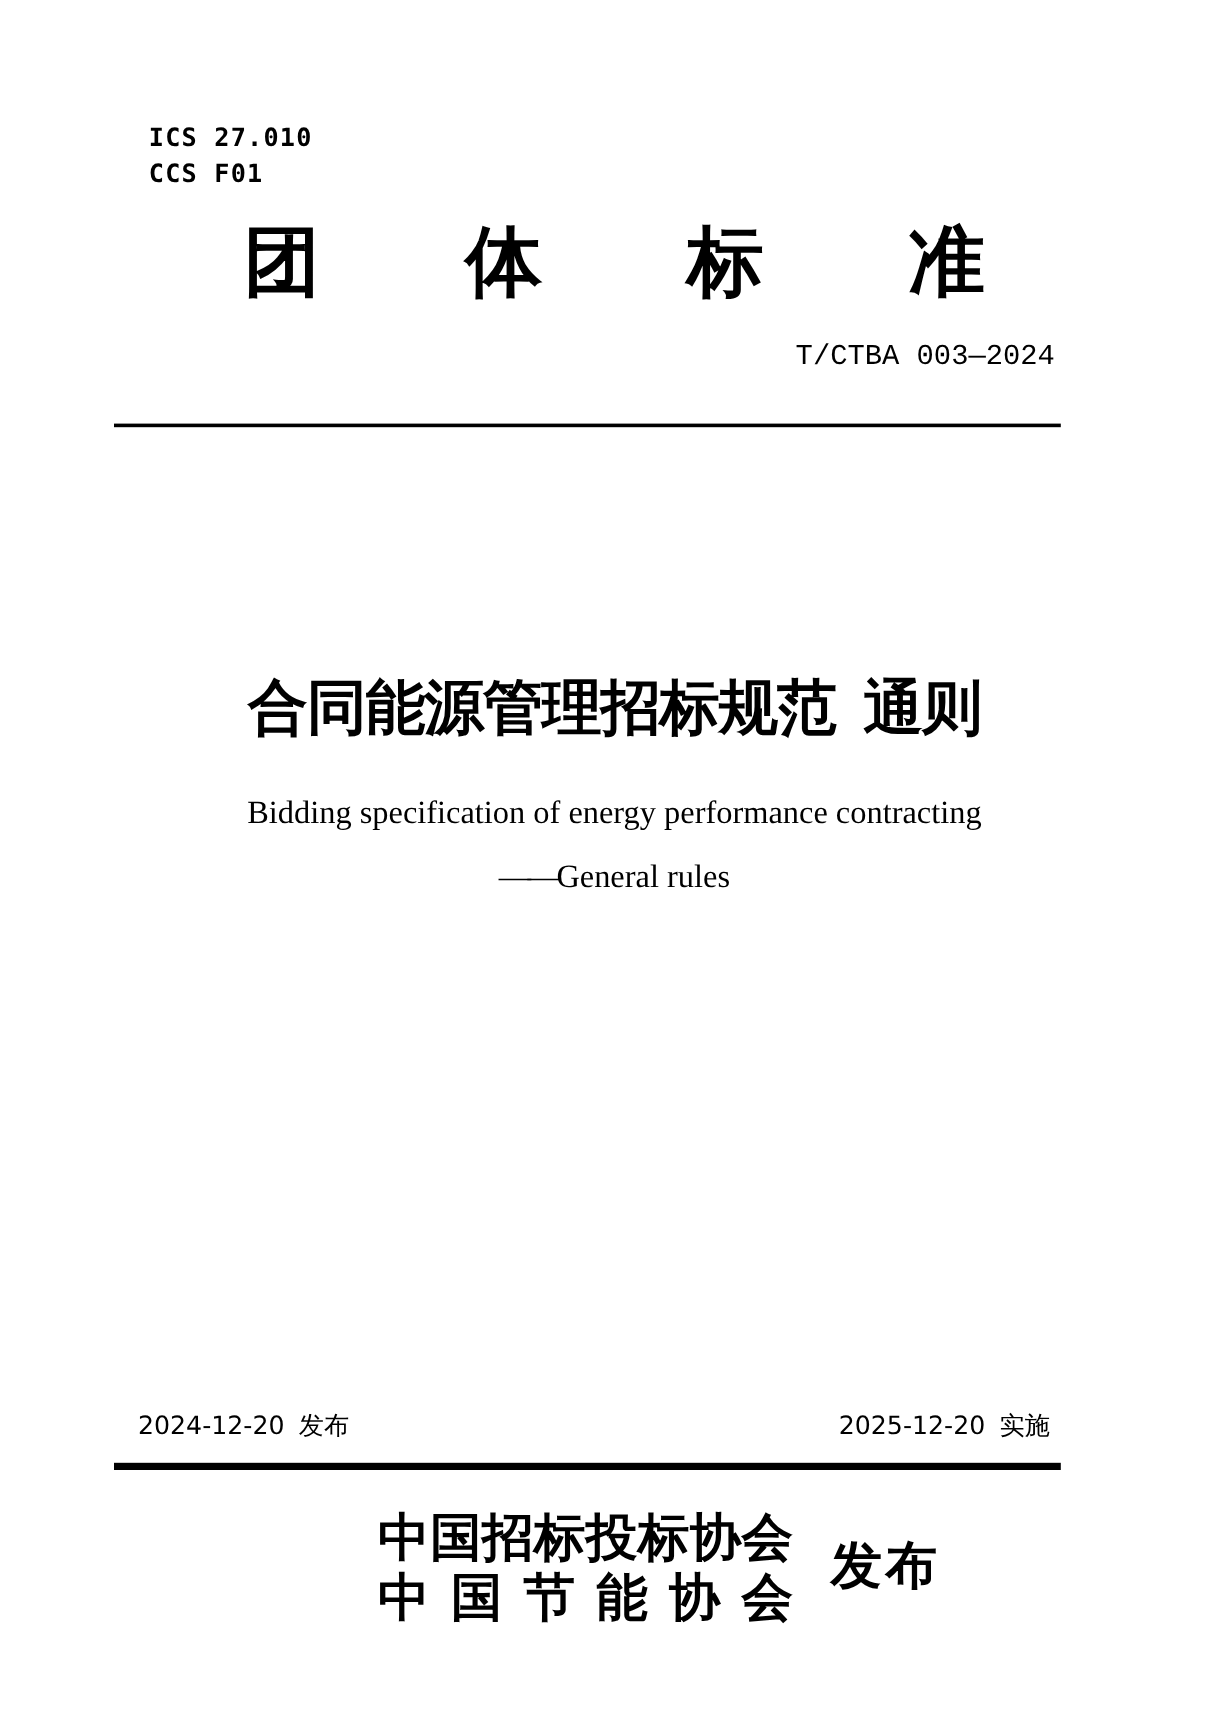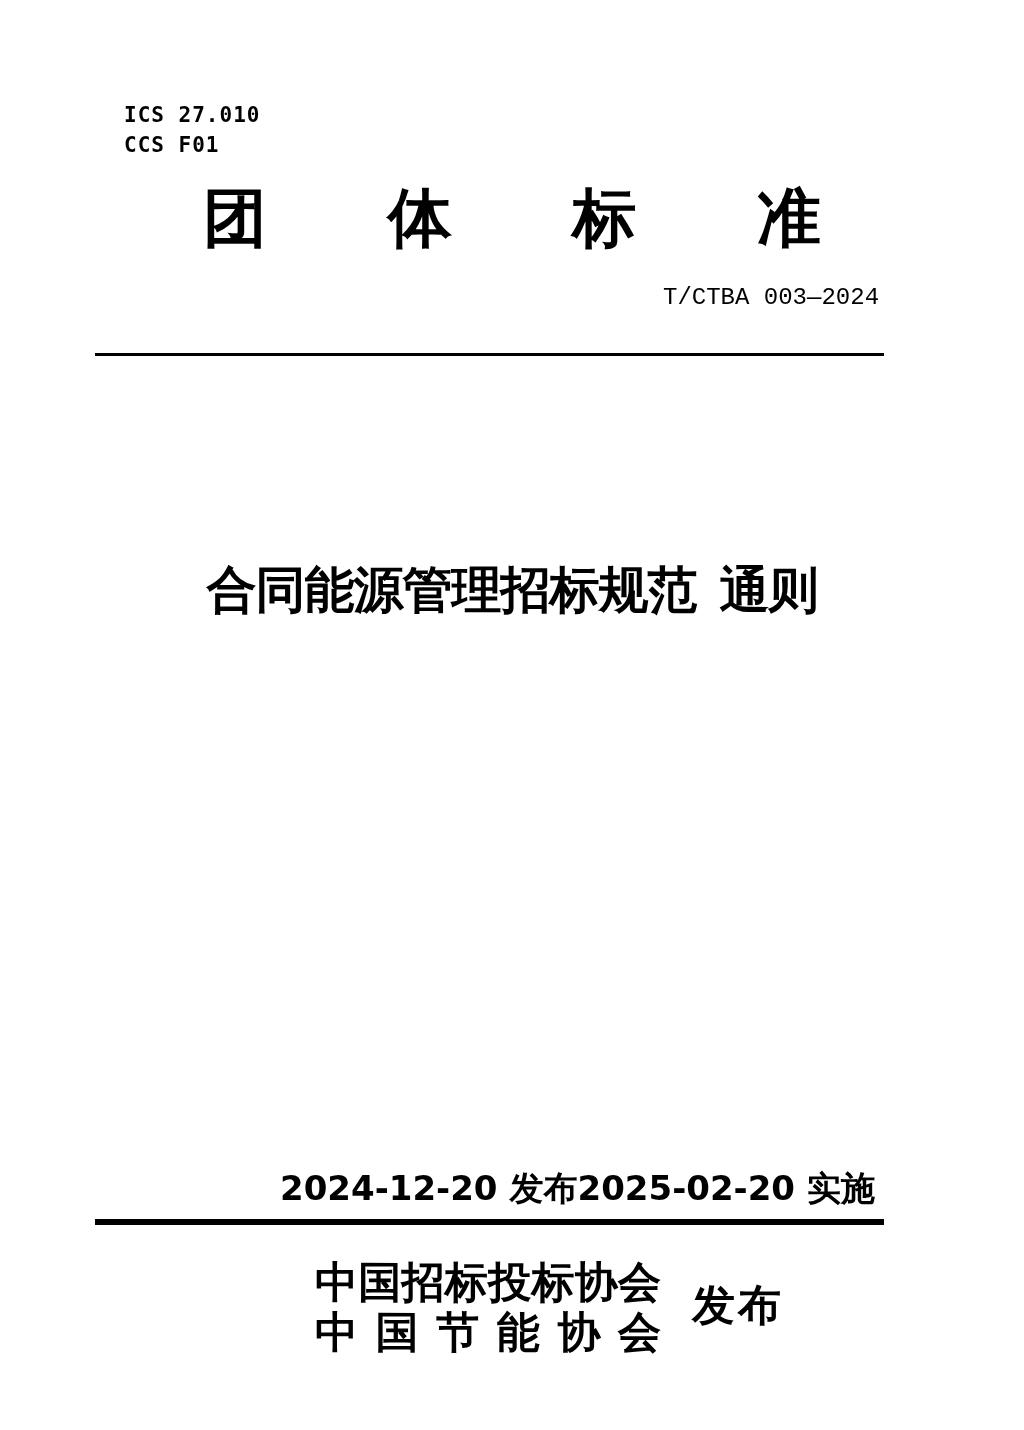--- a/index.html
+++ b/index.html
@@ -105,26 +105,25 @@
   }
   .subtitle-en .dash { letter-spacing: -3px; }
 
   
   .dates-row {
     position: absolute;
     left: 115px;
     top: 1172px;
     width: 760px;
     display: flex;
-    justify-content: flex-end;
+    justify-content: space-between;
     font-family: "DejaVu Sans", "Liberation Sans", sans-serif;
-    font-size: 34px;
+    font-size: 21px;
     line-height: 32px;
     white-space: nowrap;
-    font-weight: bold;
   }
   .date-item .cjk-label { margin-left: 12px; }
 
   
   .issuer-line {
     position: absolute;
     left: 315px;
     width: 346px;
     display: flex;
     justify-content: space-between;
@@ -167,28 +166,32 @@
   </div>
 
   <div class="codes">
     <div>T/CTBA 003—2024</div>
   </div>
 
   <div class="rule rule-thin"></div>
 
   <h1 class="title-cn">合同能源管理招标规范 通则</h1>
 
-
+  <div class="title-en">Bidding specification of energy performance contracting</div>
+
+  <div class="subtitle-en">
+    <span class="dash">——</span><span>General rules</span>
+  </div>
 
   <div class="dates-row">
     <div class="date-item">
       <span>2024-12-20</span><span class="cjk-label">发布</span>
     </div>
     <div class="date-item">
-      <span>2025-02-20</span><span class="cjk-label">实施</span>
+      <span>2025-12-20</span><span class="cjk-label">实施</span>
     </div>
   </div>
 
   <div class="rule rule-thick"></div>
 
   <div class="issuer-line issuer-line-1">
     <span>中</span>
     <span>国</span>
     <span>招</span>
     <span>标</span>

